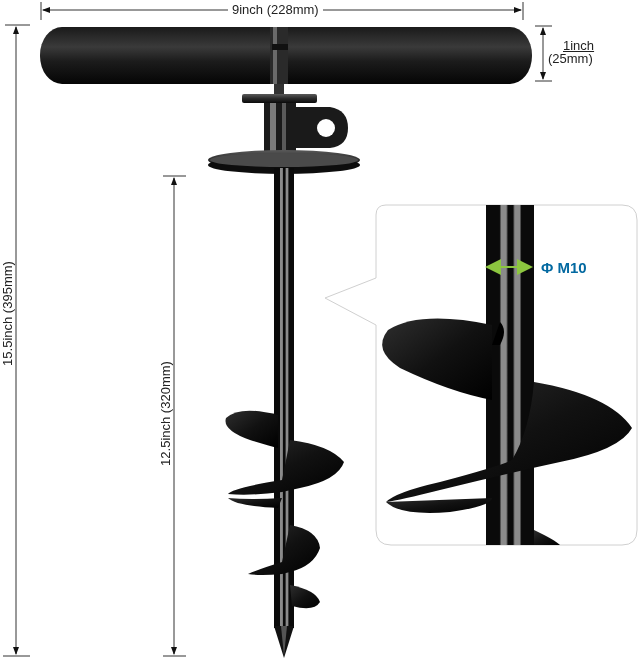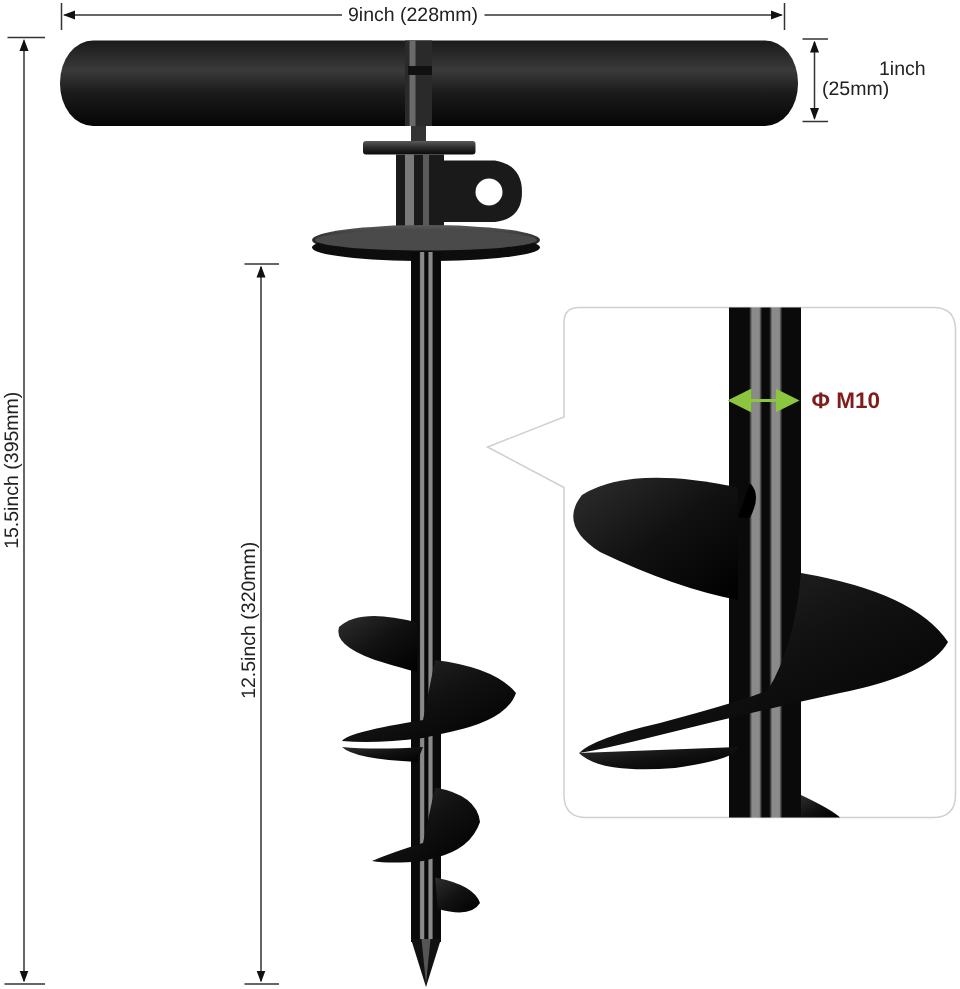--- a/index.html
+++ b/index.html
@@ -1,21 +1,21 @@
 <!DOCTYPE html>
 <html><head>
 <meta charset="utf-8">
 <style>
   html, body { margin: 0; padding: 0; background: #ffffff; }
   body { width: 640px; height: 659px; position: relative; overflow: hidden;
          font-family: "Liberation Sans", "DejaVu Sans", sans-serif; }
   #stage { position: absolute; left: 0; top: 0; width: 640px; height: 659px; }
   .lbl { position: absolute; color: #222; font-size: 13px; line-height: 14px; white-space: nowrap; background: #fff; }
   .vlbl { position: absolute; color: #222; font-size: 13px; white-space: nowrap; transform-origin: center center; background:#fff; padding: 0 3px; }
-  .callout-label { position: absolute; font-weight: bold; font-size: 15px; color: #7f1d1d; white-space: nowrap; }
+  .callout-label { position: absolute; font-weight: bold; font-size: 15px; color: #0369a1; white-space: nowrap; }
 </style>
 </head>
 <body>
 
 <div id="stage">
   <svg width="640" height="659" viewBox="0 0 640 659" xmlns="http://www.w3.org/2000/svg">
     <defs>
       <linearGradient id="gripGrad" x1="0" y1="0" x2="0" y2="1">
         <stop offset="0" stop-color="#1a1a1a"></stop>
         <stop offset="0.35" stop-color="#3a3a3a"></stop>
@@ -130,18 +130,18 @@
       <path d="M386,502 Q400,516 450,512 Q492,506 492,498 Z"></path>
       <path d="M534,530 Q555,540 560,545 L534,545 Z"></path>
     </g>
     <g>
       <line x1="487" y1="267" x2="531" y2="267" stroke="#8cc63f" stroke-width="2" marker-start="url(#greenStart)" marker-end="url(#greenEnd)"></line>
     </g>
   </svg>
 
   
   <span class="lbl" style="left:228px; top:3px; padding:0 4px;">9inch (228mm)</span>
-  <span class="lbl" style="left:586px; top:39px; background:transparent;">1inch</span>
+  <span class="lbl" style="left:563px; top:39px; background:transparent;text-decoration:underline;">1inch</span>
   <span class="lbl" style="left:548px; top:52px; background:transparent;">(25mm)</span>
   <span class="vlbl" style="left:-48px; top:306px; transform: rotate(-90deg);">15.5inch (395mm)</span>
   <span class="vlbl" style="left:110px; top:406px; transform: rotate(-90deg);">12.5inch (320mm)</span>
   <span class="callout-label" style="left:541px; top:259px;">Φ M10</span>
 </div>
 
 </body></html>

